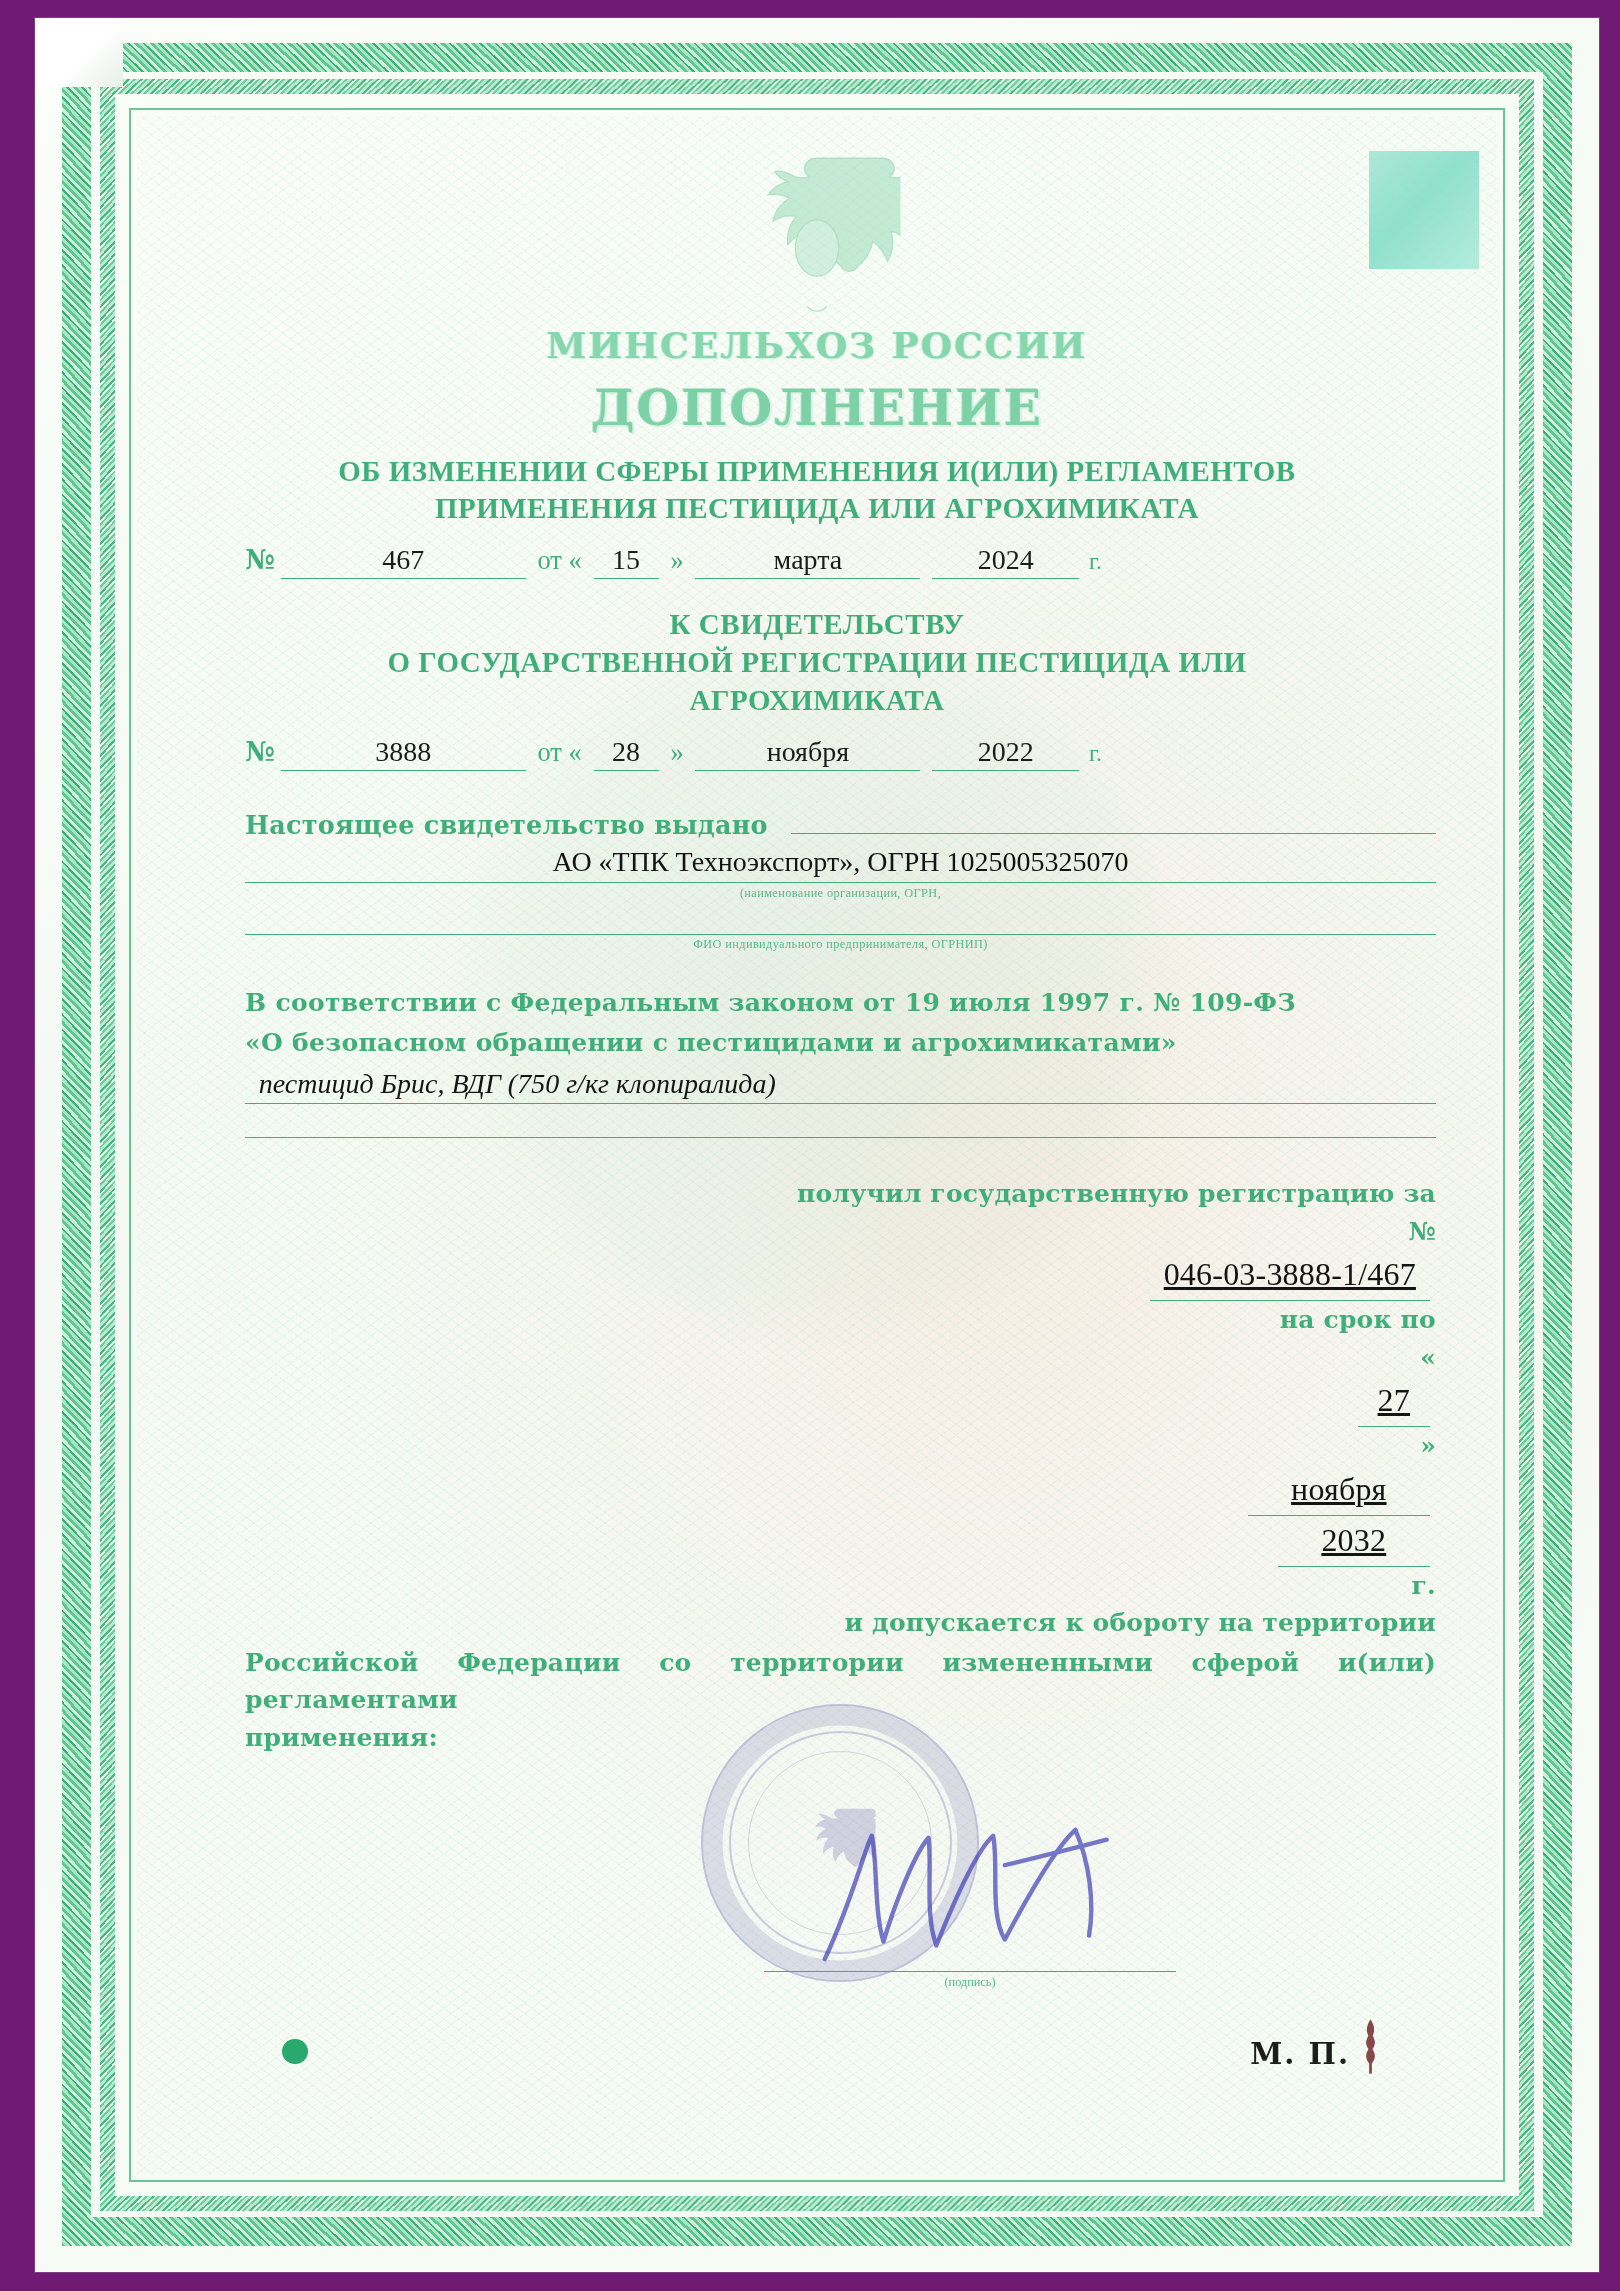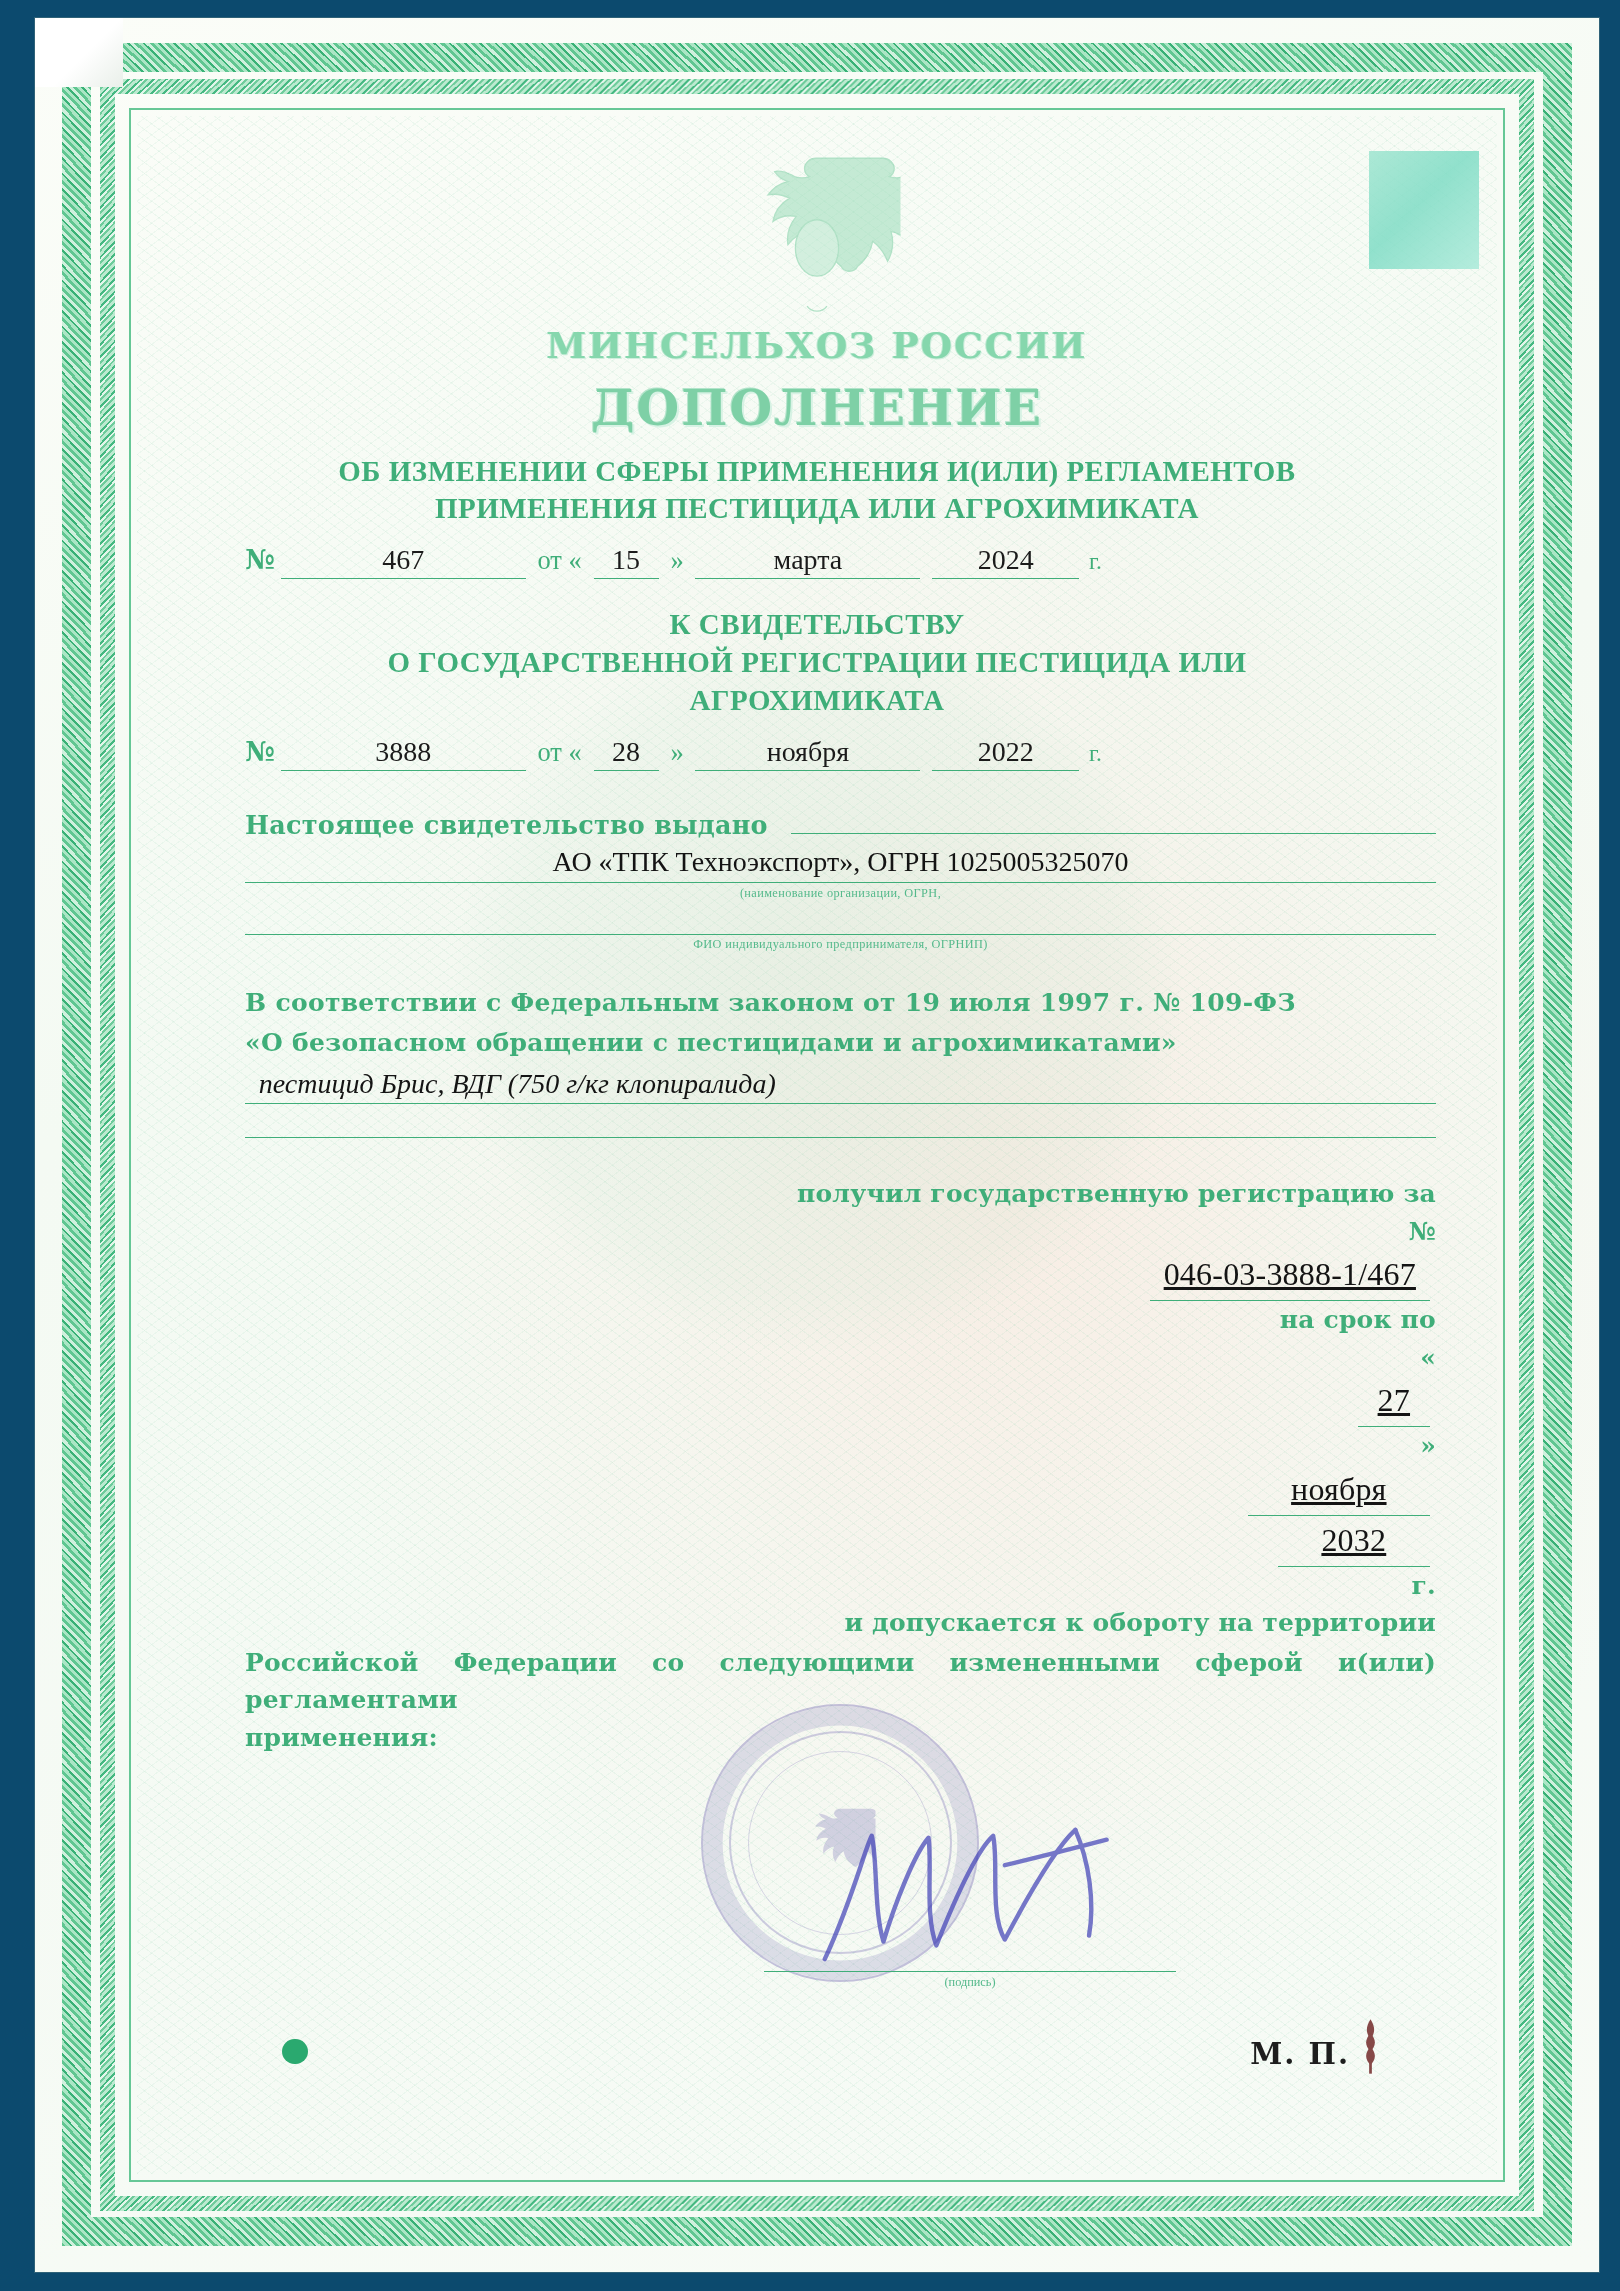--- a/index.html
+++ b/index.html
@@ -7,21 +7,21 @@
     padding: 0;
     background: #ffffff;
   }
   body {
     font-family: "Liberation Serif", serif;
   }
   .page {
     position: relative;
     width: 1620px;
     height: 2292px;
-    background: #0c4a6e;
+    background: #701a75;
     overflow: hidden;
   }
   
   .scan {
     position: absolute;
     left: 35px;
     top: 17.6px;
     width: 1564px;
     height: 2254px;
     background:
@@ -493,21 +493,21 @@
           </div>
           <div class="row">
             <span>«</span>
             <span class="inline-fill r-day">27</span>
             <span>»</span>
             <span class="inline-fill r-month">ноября</span>
             <span class="inline-fill r-year">2032</span>
             <span>г.</span>
             <span style="padding-left:11.8px; flex:1">и  допускается  к  обороту  на  территории</span>
           </div>
-          <div class="justify-block">Российской Федерации со следующими измененными сферой и(или) регламентами</div>
+          <div class="justify-block">Российской Федерации со территории измененными сферой и(или) регламентами</div>
           <div>применения:</div>
         </div>
 
 
       </div>
 
       <div class="stamp">
         <div class="ring-text"></div>
         <div class="ring-text2"></div>
         <svg class="mini-emblem" viewBox="0 0 60 70">

